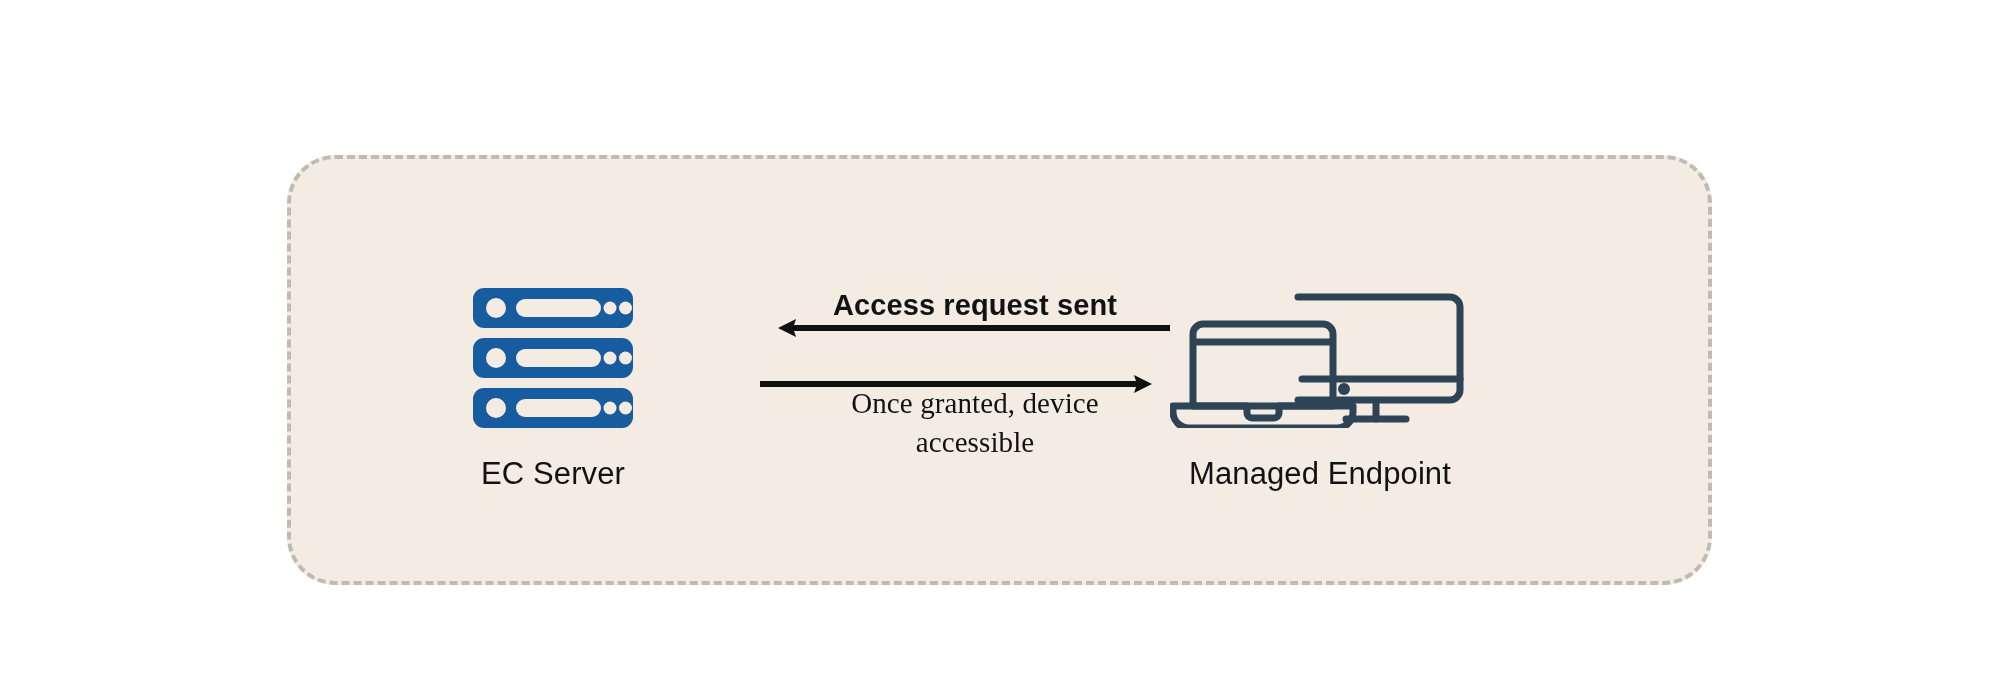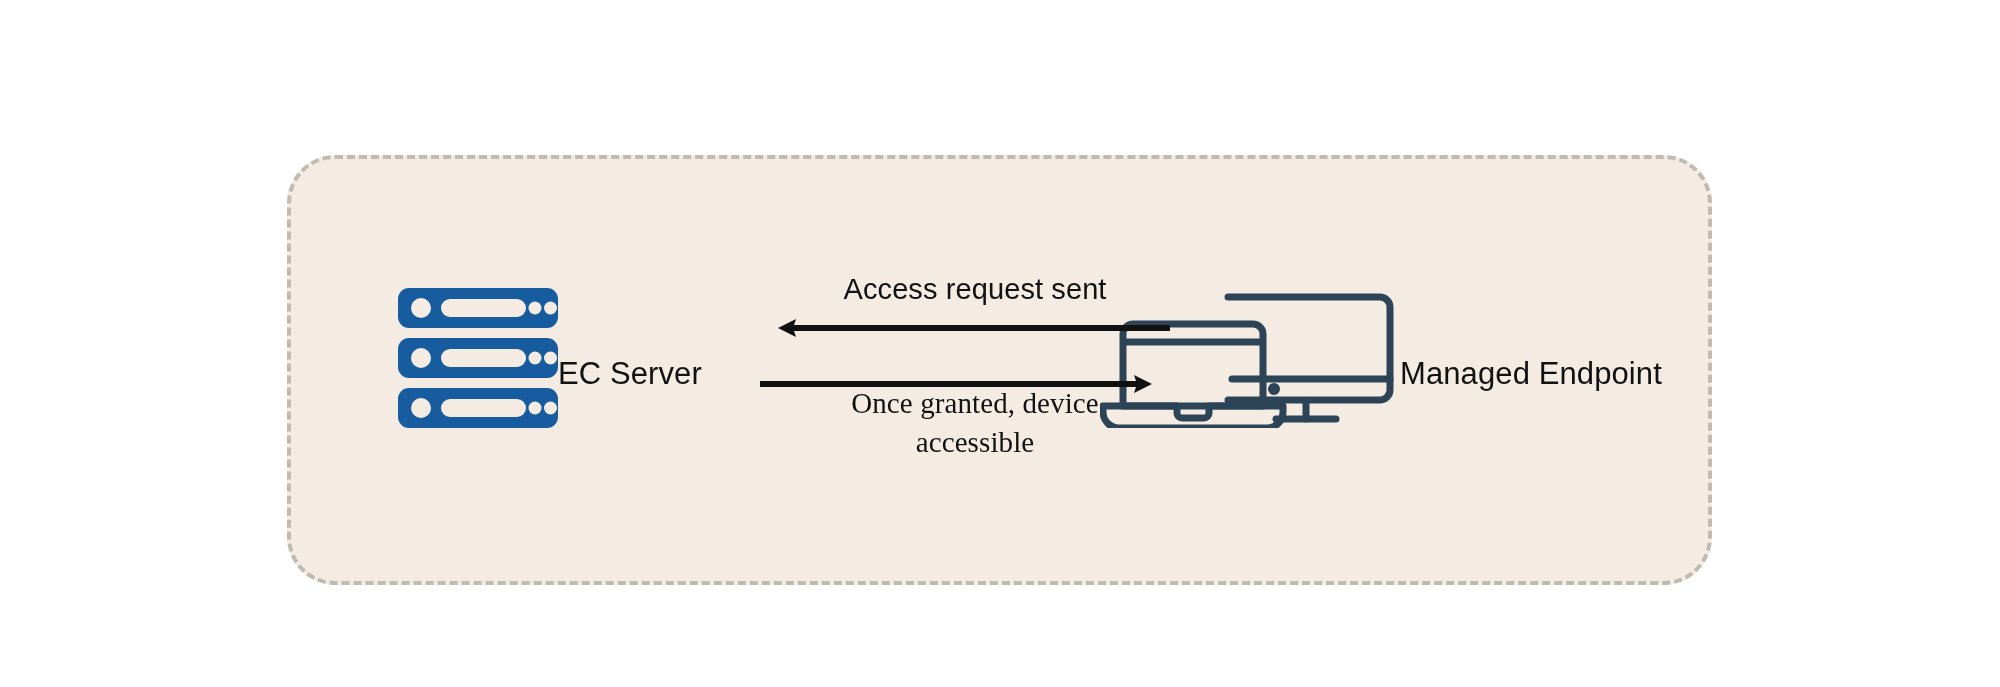--- a/index.html
+++ b/index.html
@@ -33,20 +33,21 @@
     box-sizing: border-box;
     background: #f4ece2;
     border: 4px dashed #c2bab1;
     border-radius: 48px;
   }
 
   
   .node {
     position: absolute;
     display: flex;
+    flex-direction: column;
     align-items: center;
   }
 
   .node-icon {
     display: block;
   }
 
   .node-label {
     margin-top: 26px;
     font-size: 31px;
@@ -83,21 +84,22 @@
     position: absolute;
     width: 100%;
     text-align: center;
     font-size: 29px;
     line-height: 39px;
     color: #121212;
     letter-spacing: 0.1px;
   }
 
   #caption-request {
-    top: 0px;
+    top: 16px;
+    font-weight: bold;
   }
 
   #caption-granted {
     top: 114px;
     font-family: Liberation Serif, serif;
   }
 
   .arrow-svg {
     position: absolute;
     left: 0;

